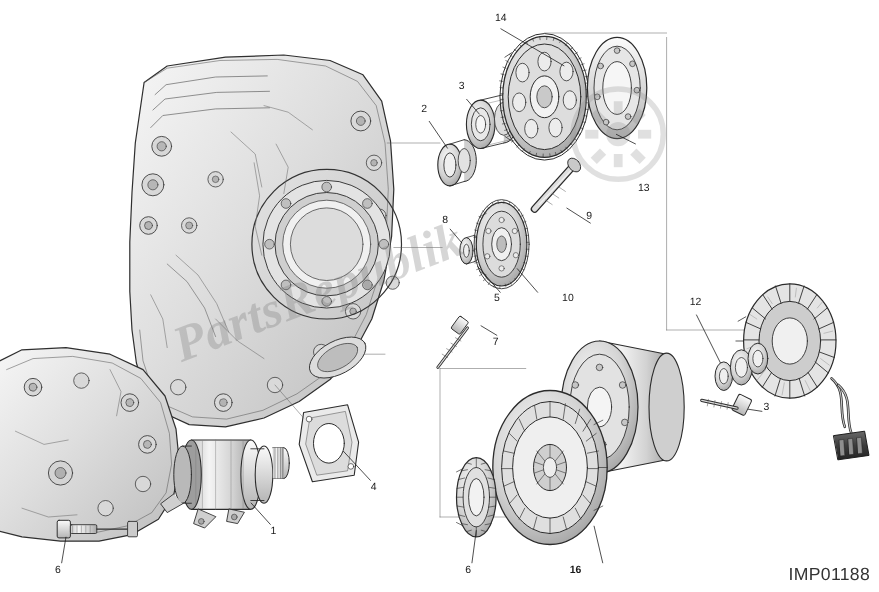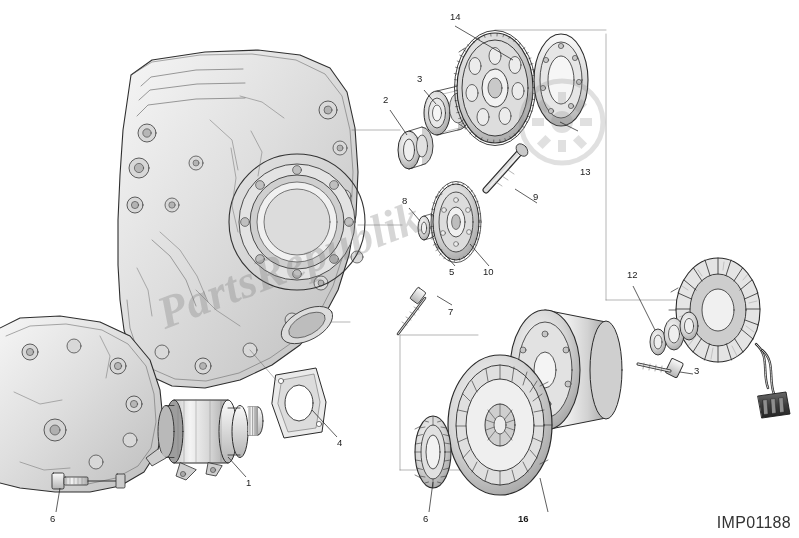--- a/index.html
+++ b/index.html
@@ -617,21 +617,21 @@
     </g>
   </svg>
 
   <div class="callout" style="left:450px; top:12px;">14</div>
   <div class="callout" style="left:417px; top:74px;">3</div>
   <div class="callout" style="left:383px; top:95px;">2</div>
   <div class="callout" style="left:580px; top:122px;margin-top:45px;">13</div>
   <div class="callout" style="left:402px; top:196px;">8</div>
   <div class="callout" style="left:533px; top:192px;">9</div>
   <div class="callout" style="left:449px; top:267px;">5</div>
-  <div class="callout" style="left:483px; top:267px;text-align:right;">10</div>
+  <div class="callout" style="left:511px; top:267px;text-align:right;">10</div>
   <div class="callout" style="left:627px; top:270px;">12</div>
   <div class="callout" style="left:448px; top:307px;">7</div>
   <div class="callout" style="left:694px; top:366px;">3</div>
   <div class="callout" style="left:337px; top:438px;">4</div>
   <div class="callout" style="left:246px; top:478px;">1</div>
   <div class="callout" style="left:423px; top:514px;">6</div>
   <div class="callout" style="left:518px; top:514px;font-weight:bold;">16</div>
   <div class="callout" style="left:50px;  top:514px;">6</div>
 
   <div class="partcode">IMP01188</div>

